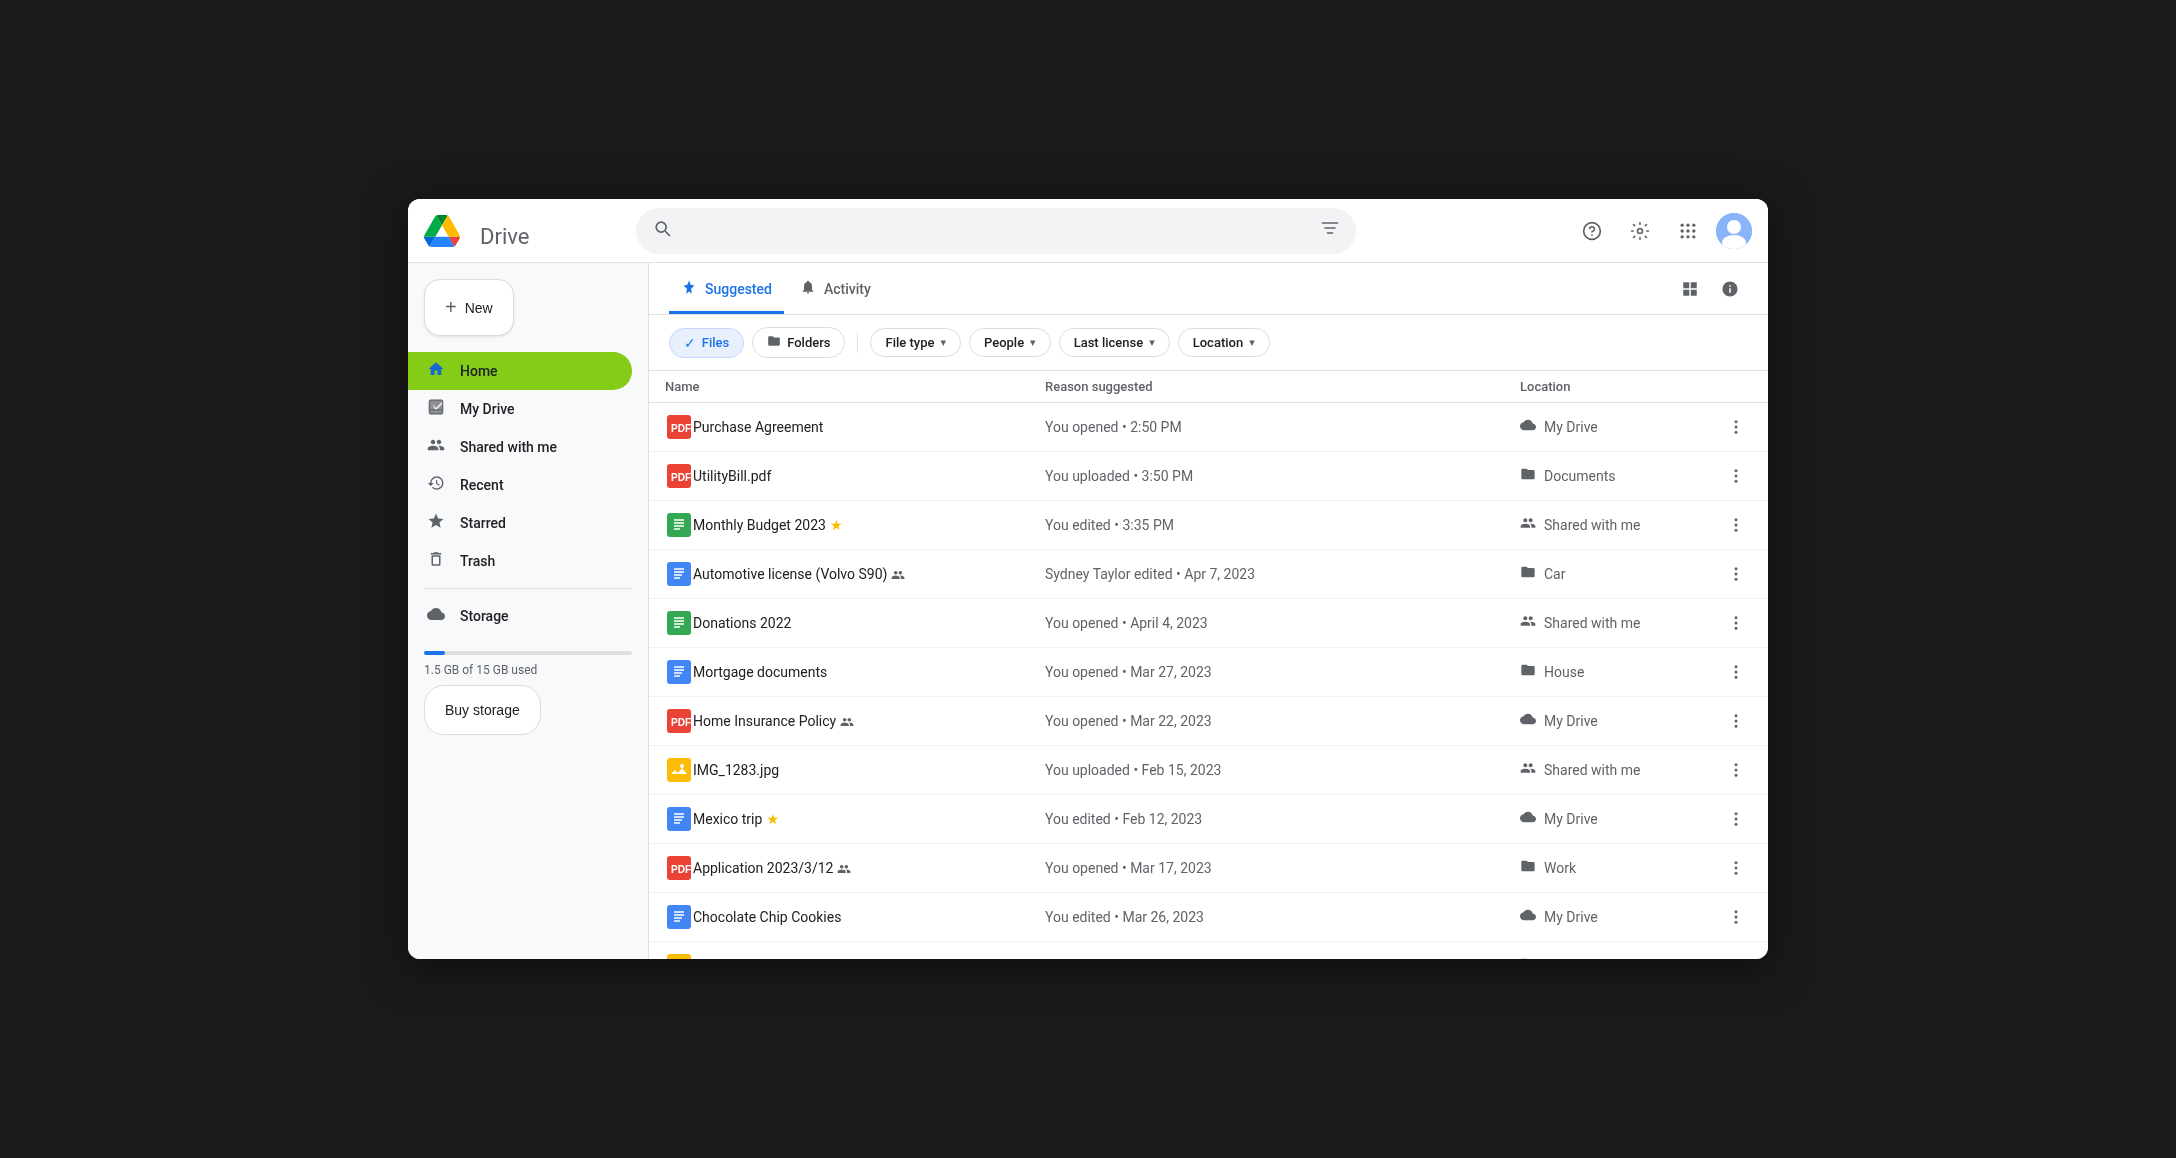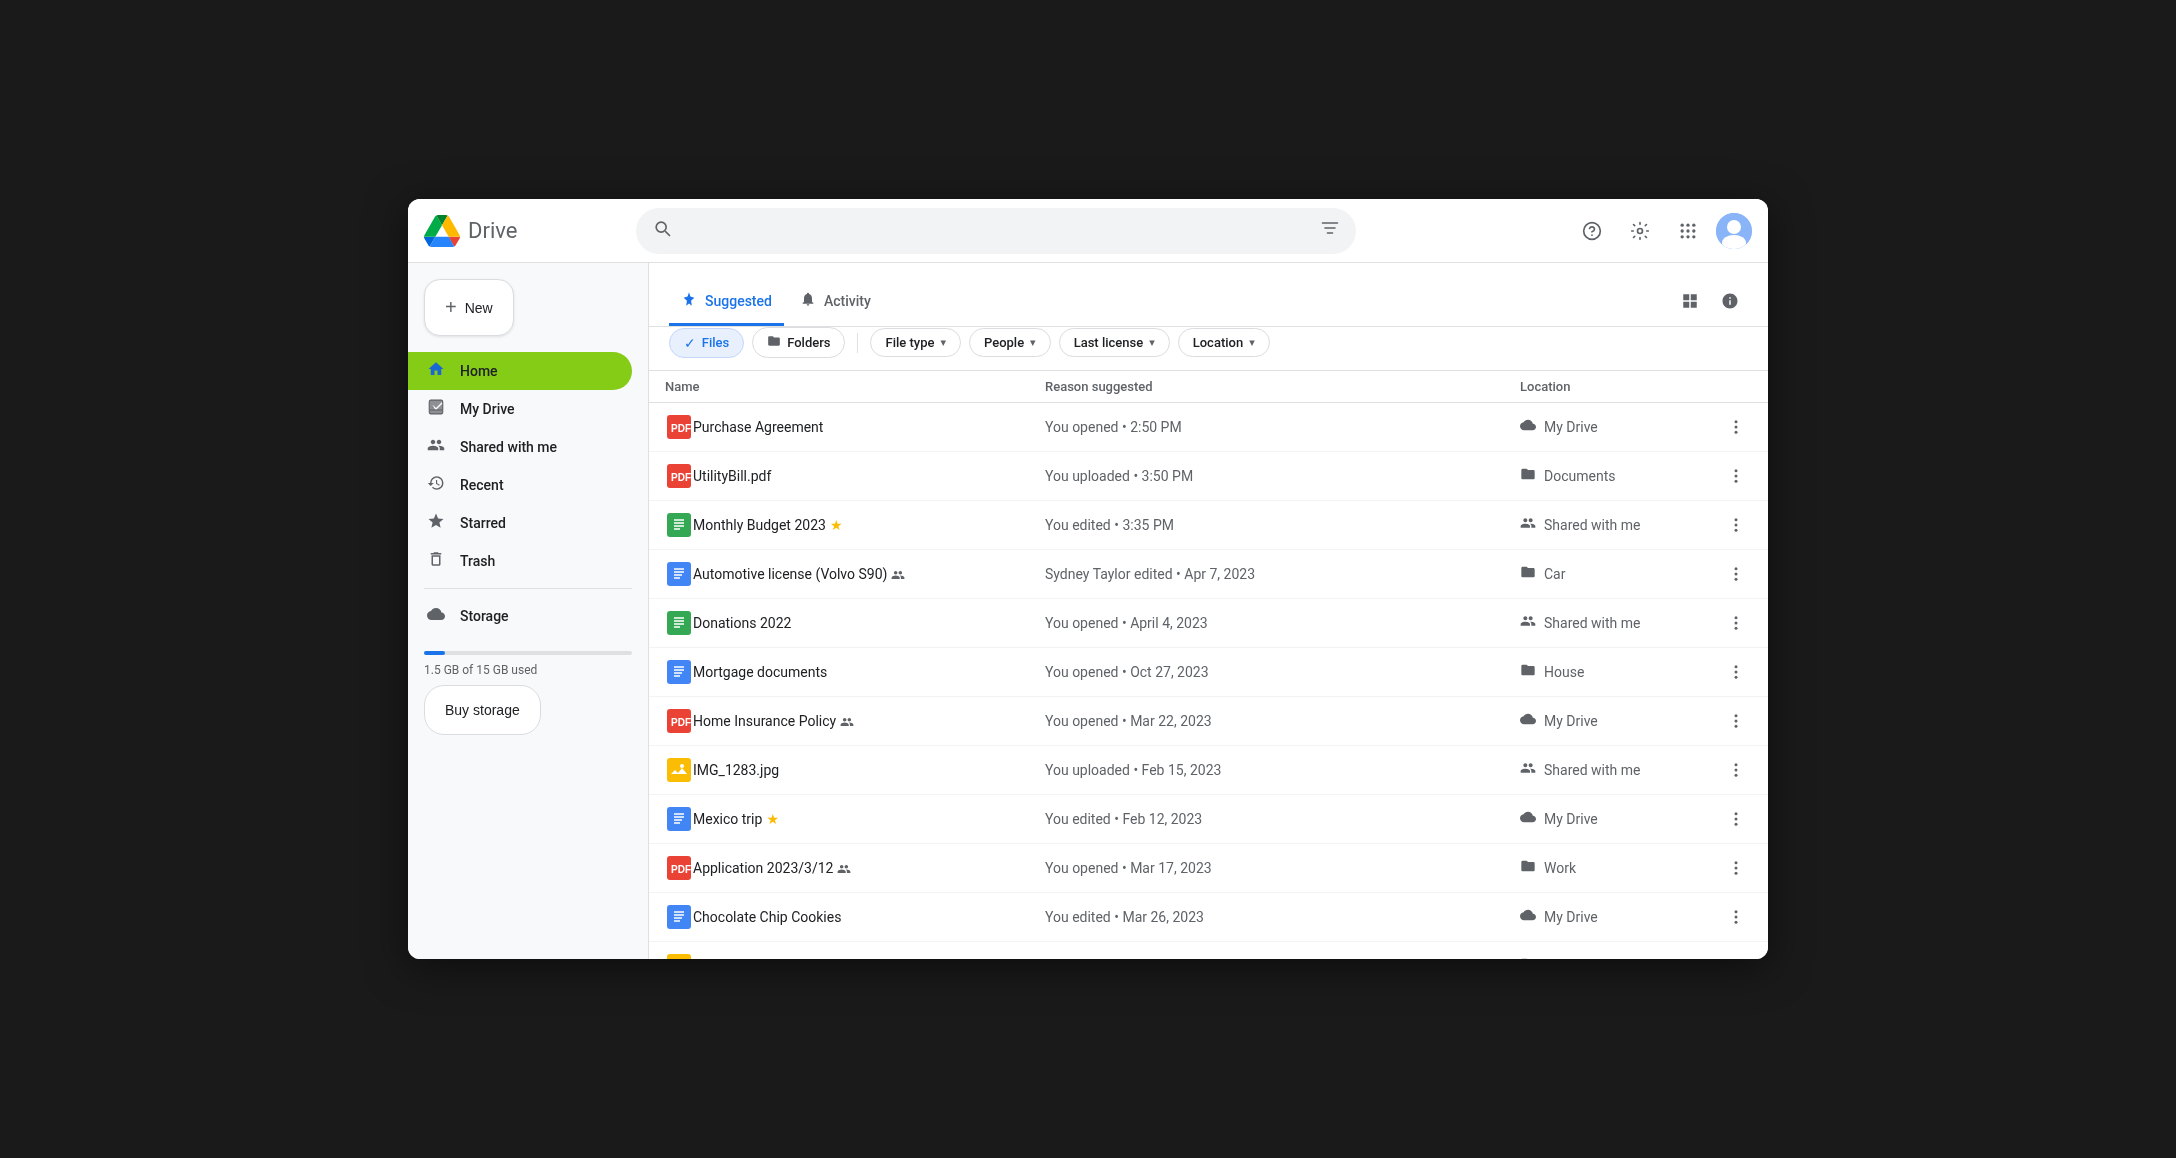--- a/index.html
+++ b/index.html
@@ -27,22 +27,22 @@
       height: 64px;
       display: flex;
       align-items: center;
       padding: 0 16px;
       border-bottom: 1px solid #e0e0e0;
       flex-shrink: 0;
       gap: 12px;
     }
     .logo-area {
       display: flex;
-      align-items: center;
-      gap: 8px;
+      align-items: flex-end;
+      gap: 20px;
       width: 200px;
       flex-shrink: 0;
     }
     .logo-icon {
       width: 36px;
       height: 36px;
     }
     .logo-text {
       font-size: 22px;
       color: #5f6368;
@@ -192,21 +192,21 @@
       border-left: 1px solid #e0e0e0;
     }
 
     
     .tabs-bar {
       display: flex;
       align-items: center;
       padding: 0 20px;
       border-bottom: 1px solid #e0e0e0;
       position: sticky;
-      top: 12px;
+      top: 0;
       background: #fff;
       z-index: 10;
       justify-content: space-between;
     }
     .tabs-left {
       display: flex;
       gap: 4px;
     }
     .tab {
       display: flex;
@@ -751,21 +751,21 @@
       <span class="file-icon docs">
                     <svg width="24" height="24" viewBox="0 0 24 24">
                       <rect width="24" height="24" rx="3" fill="#4285f4"></rect>
                       <path d="M7 7h10M7 10h10M7 13h8M7 16h6" stroke="white" stroke-width="1.5"></path>
                     </svg>
                   </span>
       <span class="file-name-text">Mortgage documents</span>
 
     </div>
   </td>
-              <td><span class="reason-text">You opened • Oct 27, 2023</span></td>
+              <td><span class="reason-text">You opened • Mar 27, 2023</span></td>
               <td>
     <div class="location-cell">
       <span class="location-icon"><svg width="16" height="16" viewBox="0 0 24 24" fill="#5f6368">
                       <path d="M10 4H4c-1.1 0-2 .9-2 2v12c0 1.1.9 2 2 2h16c1.1 0 2-.9 2-2V8c0-1.1-.9-2-2-2h-8l-2-2z"></path>
                     </svg></span>
       <span>House</span>
     </div>
   </td>
               <td class="col-more">
     <button class="more-btn">

